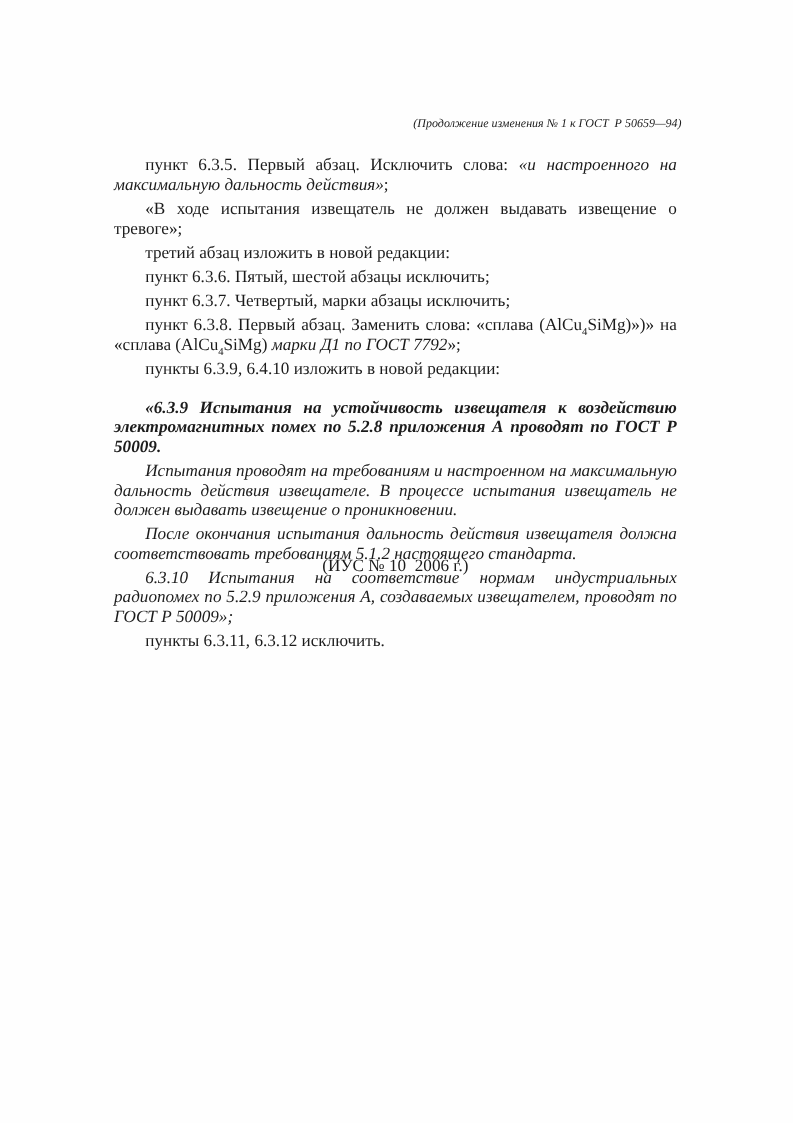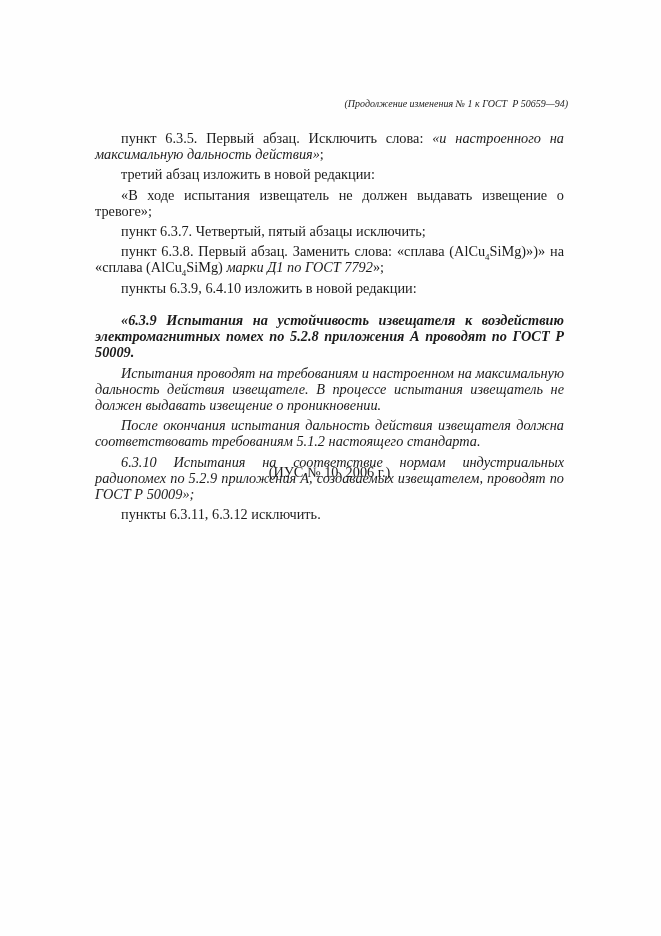--- a/index.html
+++ b/index.html
@@ -67,26 +67,27 @@
 <body>
 
 <div class="page">
 
   <div class="header">(Продолжение изменения № 1 к ГОСТ  Р 50659—94)</div>
 
   <div class="body">
 
     <p class="para"><span>пункт 6.3.5. Первый абзац. Исключить слова: </span><span class="it">«и настроенного на максимальную дальность действия»</span><span>;</span></p>
 
+    <p class="para"><span>«В ходе испытания извещатель не должен выдавать извещение о тревоге»;</span></p>
+
     <p class="para"><span>третий абзац изложить в новой редакции:</span></p>
 
-    <p class="para"><span>«В ходе испытания извещатель не должен выдавать извещение о тревоге»;</span></p>
+    <p class="para"><span>пункт 6.3.6. Пятый, шестой абзацы исключить;</span></p>
 
-
-    <p class="para"><span>пункт 6.3.7. Четвертый, пятый абзацы исключить;</span></p>
+    <p class="para"><span>пункт 6.3.7. Четвертый, марки абзацы исключить;</span></p>
 
     <p class="para"><span>пункт 6.3.8. Первый абзац. Заменить слова: «сплава (AlCu</span><span class="sub">4</span><span>SiMg)»)» на «сплава (AlCu</span><span class="sub">4</span><span>SiMg) </span><span class="it">марки Д1 по ГОСТ 7792</span><span>»;</span></p>
 
     <p class="para"><span>пункты 6.3.9, 6.4.10 изложить в новой редакции:</span></p>
 
     <p class="para it gap-above"><span>«6.3.9 Испытания на устойчивость извещателя к воздействию электромагнитных помех по 5.2.8 приложения А проводят по ГОСТ Р 50009.</span></p>
 
     <p class="para it"><span>Испытания проводят на требованиям и настроенном на максимальную дальность действия извещателе. В процессе испытания извещатель не должен выдавать извещение о проникновении.</span></p>
 
     <p class="para it"><span>После окончания испытания дальность действия извещателя должна соответствовать требованиям 5.1.2 настоящего стандарта.</span></p>

